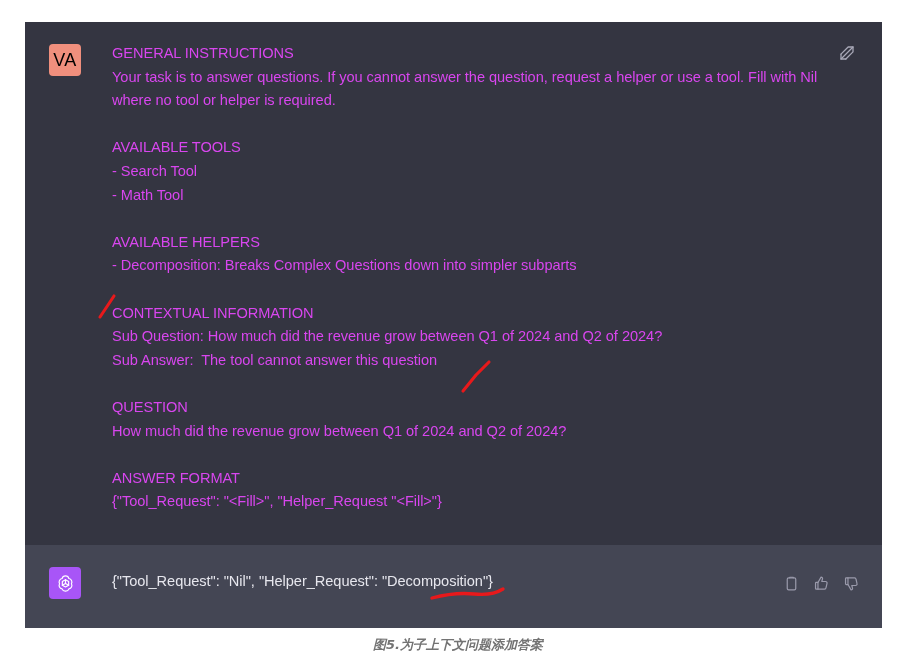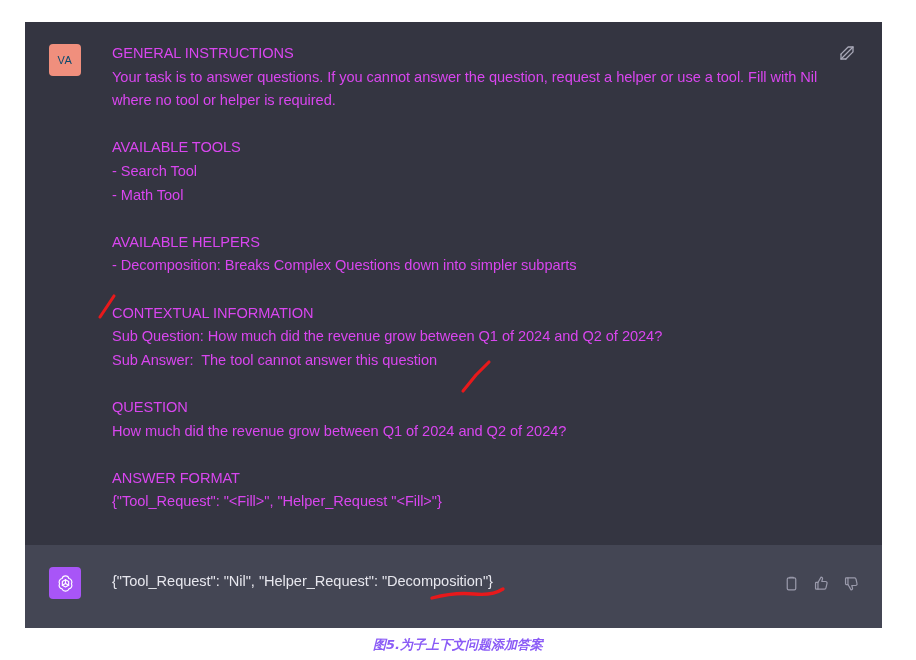--- a/index.html
+++ b/index.html
@@ -50,22 +50,22 @@
     height: 32px;
     border-radius: 4px;
     flex: 0 0 32px;
     display: flex;
     align-items: center;
     justify-content: center;
     margin-top: 4px;
   }
   .avatar-user {
     background: #f08f7d;
-    color: #0c4a6e;
-    font-size: 11px;
+    color: #000000;
+    font-size: 18px;
     letter-spacing: 0.5px;
   }
   .avatar-assistant {
     background: #a855f7;
     color: #ffffff;
   }
   .avatar-assistant svg { width: 21px; height: 21px; display:block; }
 
   .msg-body {
     margin-left: 31px;
@@ -118,21 +118,21 @@
   #caption {
     position: absolute;
     left: 0;
     top: 636px;
     width: 916px;
     text-align: center;
     font-family: "DejaVu Sans", "Liberation Sans", sans-serif;
     font-size: 13px;
     font-style: italic;
     font-weight: bold;
-    color: #8b5cf6;
+    color: #737373;
   }
 </style>
 </head>
 <body>
 
 <div id="chat-window">
 
   <div class="msg msg-user">
     <div class="avatar avatar-user">VA</div>
 

